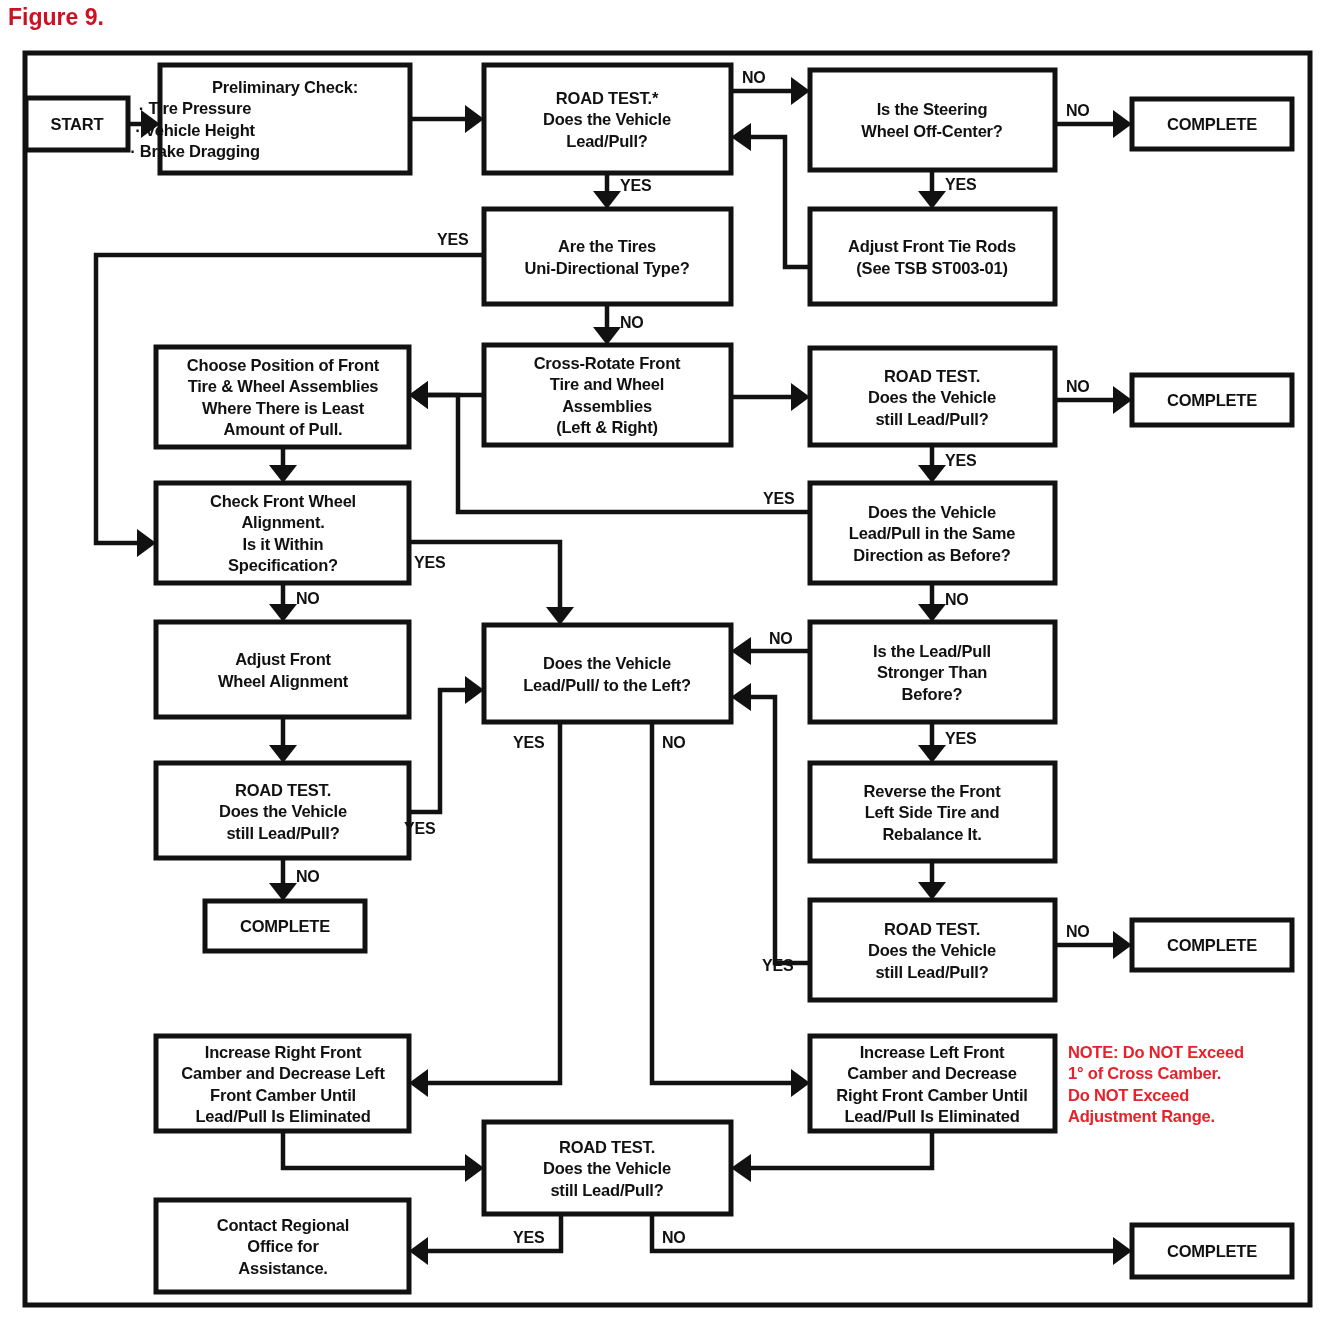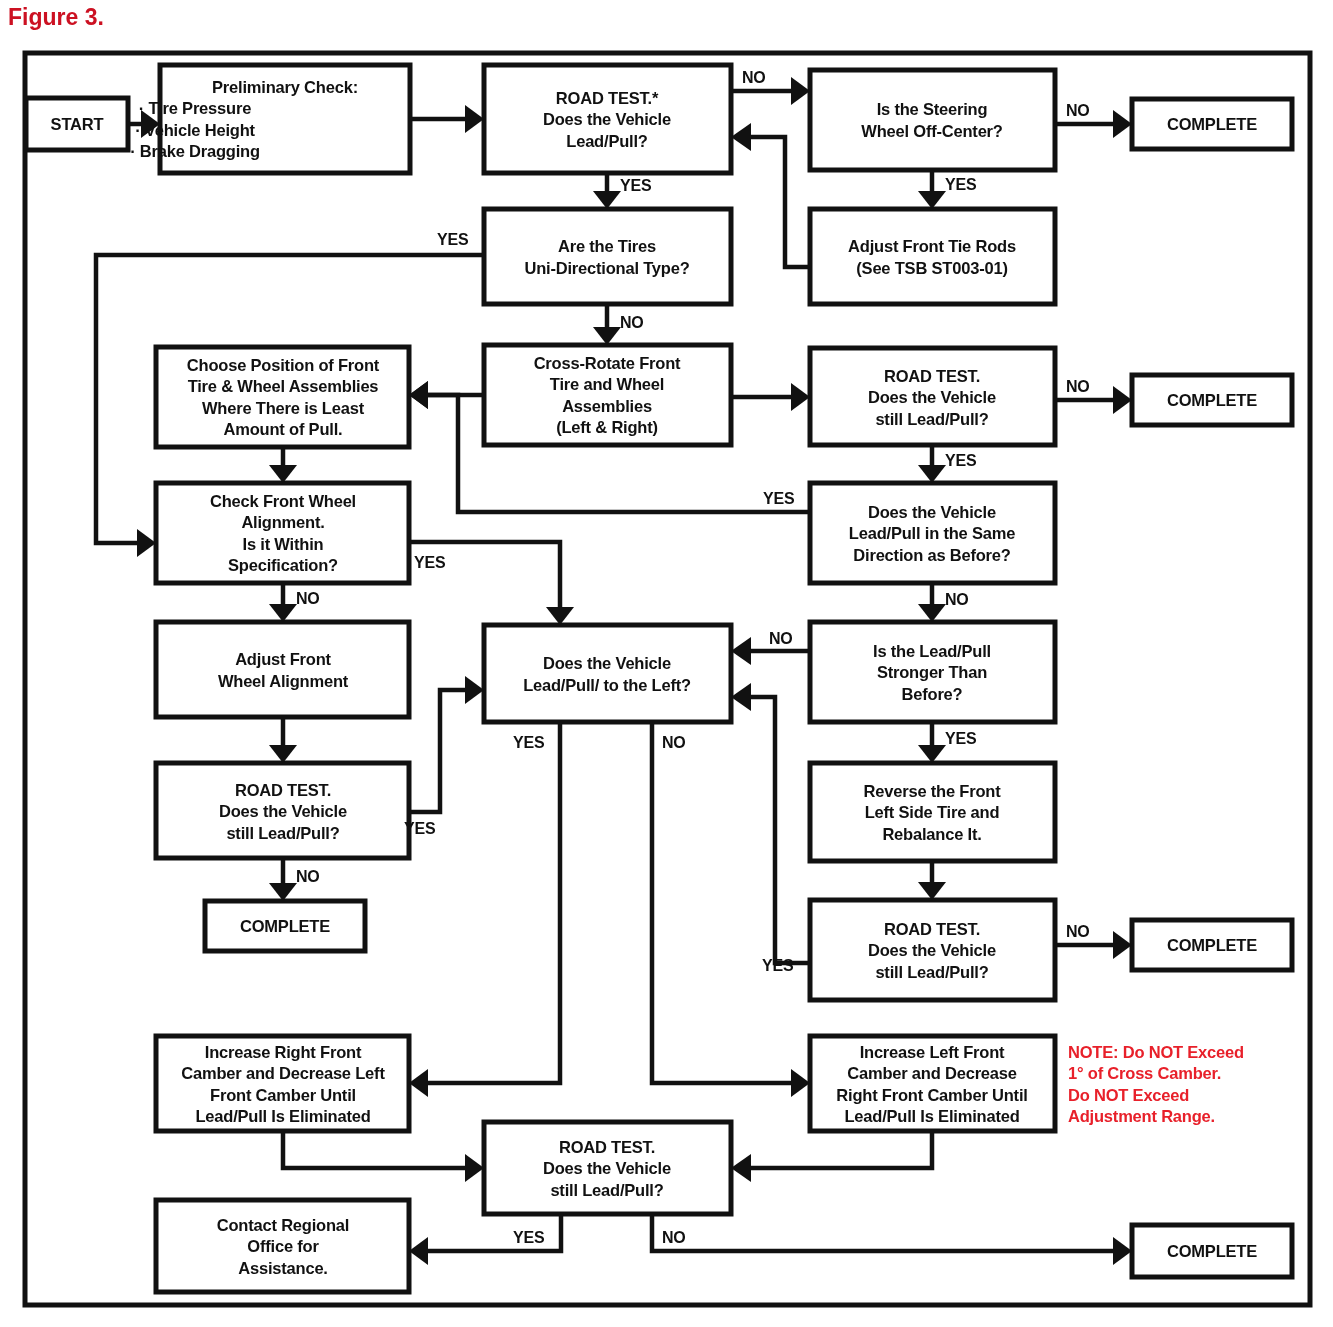--- a/index.html
+++ b/index.html
@@ -13,21 +13,21 @@
   .ah{fill:#111111;stroke:none;}
   .btxt{font-family:"Liberation Sans",sans-serif;font-size:16.5px;font-weight:bold;fill:#111111;text-anchor:middle;letter-spacing:-0.2px;}
   .lbl{font-family:"Liberation Sans",sans-serif;font-size:16px;font-weight:bold;fill:#111111;letter-spacing:-0.2px;}
   .note{font-family:"Liberation Sans",sans-serif;font-size:16.5px;font-weight:bold;fill:#e8202a;letter-spacing:-0.2px;}
 </style>
 </head>
 <body>
 
 <div id="stage">
 
-  <div id="figtitle">Figure 3.</div>
+  <div id="figtitle">Figure 9.</div>
 
   <svg id="fc" viewBox="0 0 1333 1327">
 
     <rect class="frame" x="25" y="53" width="1285" height="1252"></rect>
 
     <g>
       <rect class="box" x="26" y="98" width="102" height="52"></rect>
       <g>
           <text class="btxt" y="130.0" text-anchor="middle" x="77.0">START</text>
         </g>

